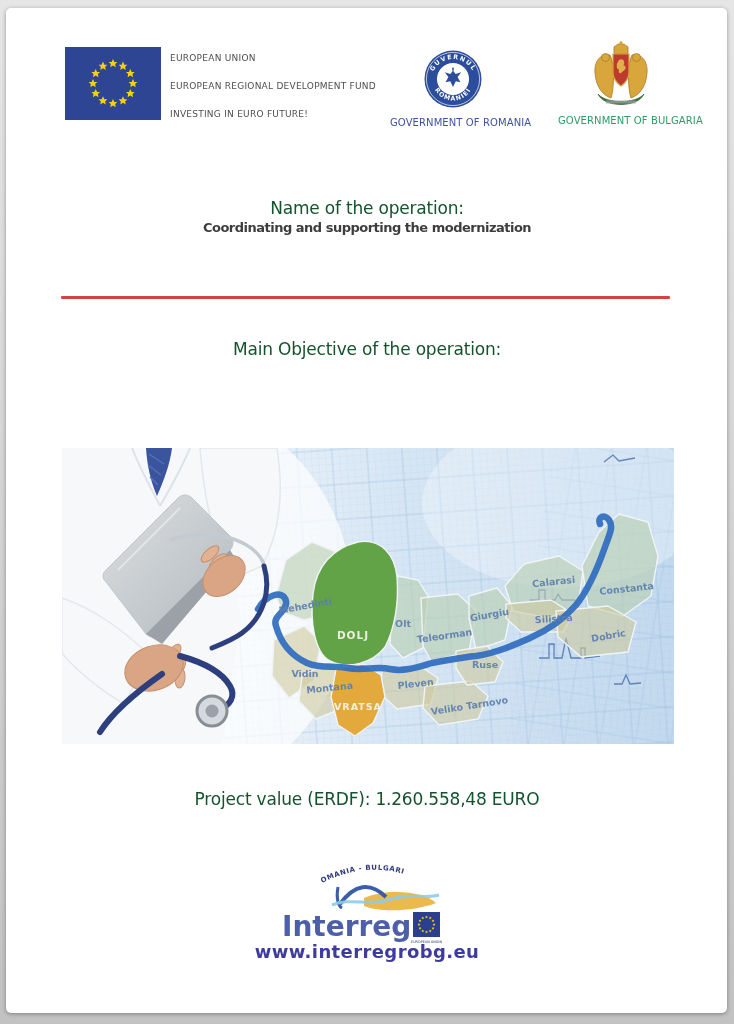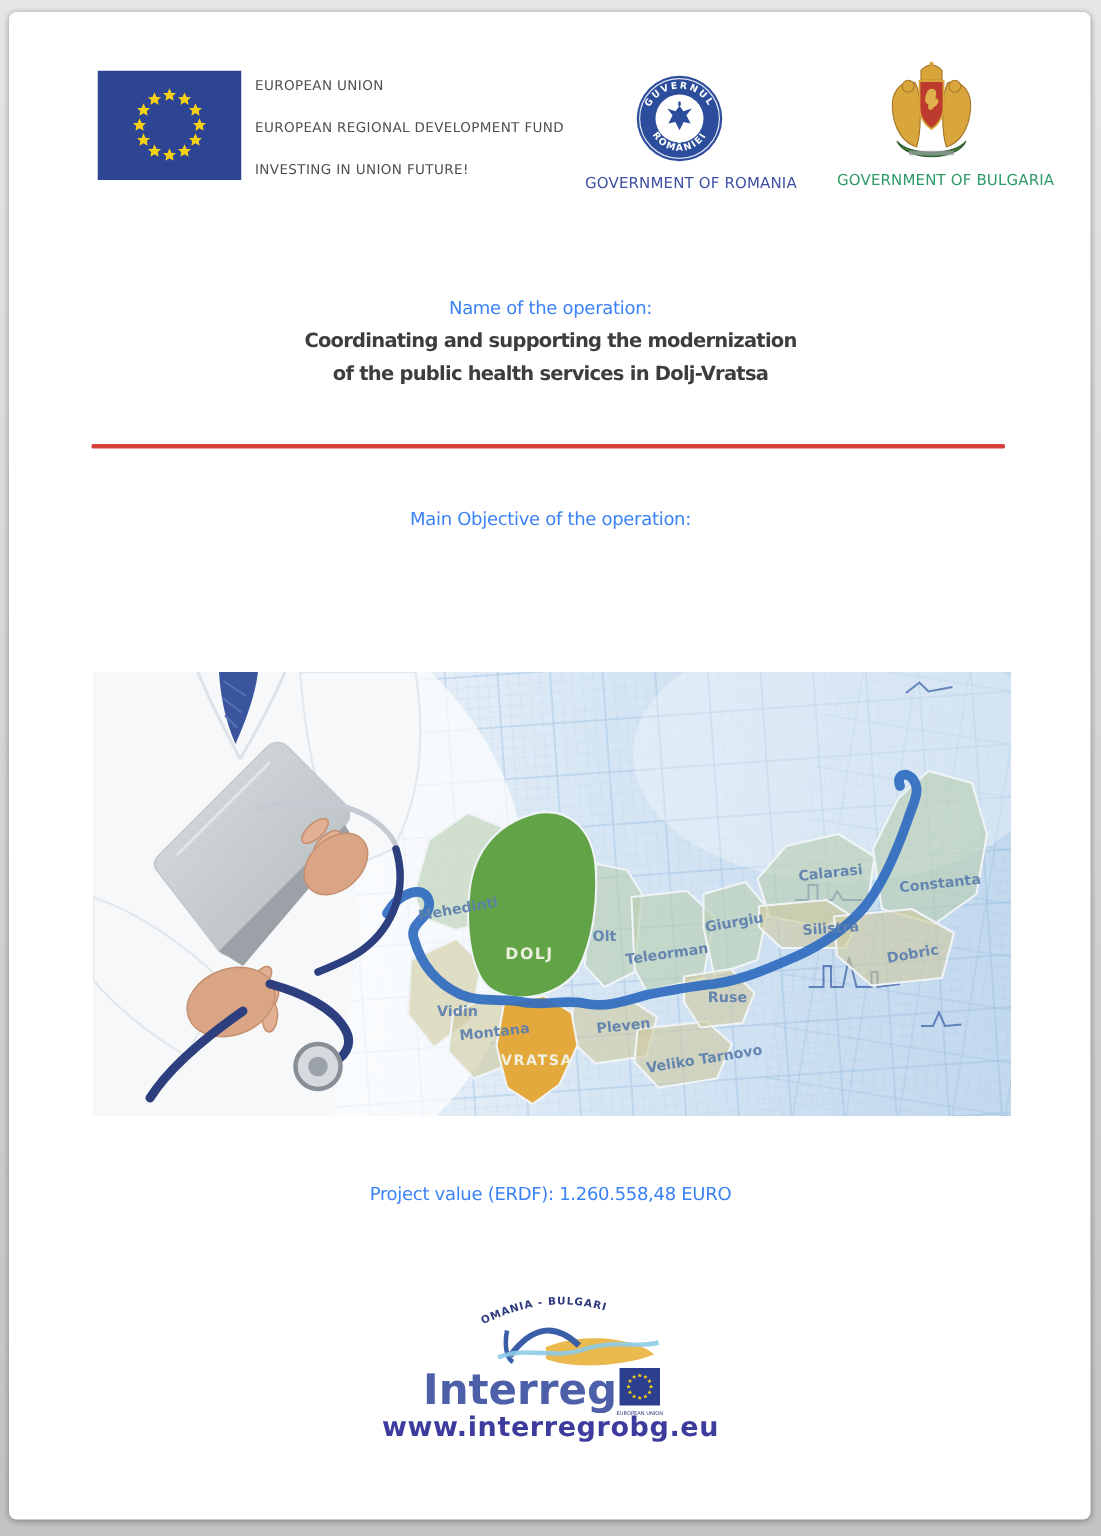--- a/index.html
+++ b/index.html
@@ -12,21 +12,21 @@
     position:absolute;left:6px;top:8px;width:721px;height:1005px;
     background:#ffffff;border-radius:5px;
     box-shadow:0 1px 4px rgba(0,0,0,.35);
   }
   .abs{position:absolute}
   .center{left:0;width:734px;text-align:center}
   .eu-line{font-size:9px;color:#4e4e4e;letter-spacing:.25px;white-space:nowrap}
   .gov-caption{font-size:10px;letter-spacing:.1px;text-align:left;white-space:nowrap}
   .ro-cap{color:#3f51a3}
   .bg-cap{color:#2e9b67}
-  .small-label{font-size:12px;color:#3b82f6;letter-spacing:-.2px}
+  .small-label{font-size:17px;color:#14532d;letter-spacing:-.2px}
   .big-title{font-size:13px;font-weight:bold;color:#3d3d3d;letter-spacing:-.5px;line-height:22px}
   .divider{height:3px;background:#d8423c;border-radius:1px}
   .website{font-size:18px;font-weight:bold;color:#3d3b9e;letter-spacing:.4px}
   svg text{font-family:"DejaVu Sans",sans-serif}
   .map-lbl{font-size:9.5px;font-weight:bold;fill:#5d7fae;opacity:.92}
   .map-lbl-hl{font-size:10.5px;font-weight:bold;fill:#f2f3e6;letter-spacing:1px;opacity:.95}
 </style>
 </head>
 <body>
 
@@ -51,21 +51,21 @@
     <use href="#star" transform="translate(38,53.8) scale(1.15)"></use>
     <use href="#star" transform="translate(30.7,46.5) scale(1.15)"></use>
     <use href="#star" transform="translate(28,36.5) scale(1.15)"></use>
     <use href="#star" transform="translate(30.7,26.5) scale(1.15)"></use>
     <use href="#star" transform="translate(38,19.2) scale(1.15)"></use>
   </g>
 </svg>
 
 <div class="abs eu-line" style="left:170px;top:53px">EUROPEAN UNION</div>
 <div class="abs eu-line" style="left:170px;top:81px">EUROPEAN REGIONAL DEVELOPMENT FUND</div>
-<div class="abs eu-line" style="left:170px;top:109px">INVESTING IN UNION FUTURE!</div>
+<div class="abs eu-line" style="left:170px;top:109px">INVESTING IN EURO FUTURE!</div>
 
 <svg class="abs" style="left:424px;top:50px" width="58" height="60" viewBox="0 0 58 60">
   <defs>
     <path id="sealTop" d="M 7,31 A 22 22 0 0 1 51,31"></path>
     <path id="sealBottom" d="M 8.5,30 A 20.5 20.5 0 0 0 49.5,30"></path>
   </defs>
   <circle cx="29" cy="29" r="28.5" fill="#2c4d9c"></circle>
   <circle cx="29" cy="29" r="26.6" fill="none" stroke="#ffffff" stroke-width=".8" opacity=".85"></circle>
   <circle cx="29" cy="29" r="16" fill="#ffffff"></circle>
   <text font-size="6.2" font-weight="bold" fill="#ffffff" letter-spacing="1.4">
@@ -93,21 +93,20 @@
   <path d="M27,14 L43,14 L43,32 C43,41 35,46 35,46 C35,46 27,41 27,32 Z" fill="#bd3a2e" stroke="#d8a53a" stroke-width="1.2"></path>
   <path d="M33,20 C37,17.5 39.5,21.5 37.5,25.5 C40.5,25.5 40.5,29.5 36.5,31.5 C34.5,34.5 32,33.5 33,29.5 C30,29.5 30,23.5 33,20 Z" fill="#e0b04a"></path>
   <path d="M12,54 C20,64 50,64 58,54 C52,68 18,68 12,54 Z" fill="#3e7b3c" stroke="#2e5c2c" stroke-width=".7"></path>
   <path d="M20,62 L50,62" stroke="#9aa0a6" stroke-width="3" opacity=".7"></path>
 </svg>
 <div class="abs gov-caption bg-cap" style="left:558px;top:115px;width:126px">GOVERNMENT OF BULGARIA</div>
 
 <div class="abs center small-label" style="top:198px">Name of the operation:</div>
 <div class="abs center big-title" style="top:217px">
   <div>Coordinating and supporting the modernization</div>
-  <div>of the public health services in Dolj-Vratsa</div>
 </div>
 
 <div class="abs divider" style="left:61px;top:296px;width:609px"></div>
 
 <div class="abs center small-label" style="top:339px">Main Objective of the operation:</div>
 <div class="abs center big-title" style="top:357px">
 </div>
 
 <svg class="abs" style="left:62px;top:448px" width="612" height="296" viewBox="0 0 612 296">
   <defs>

